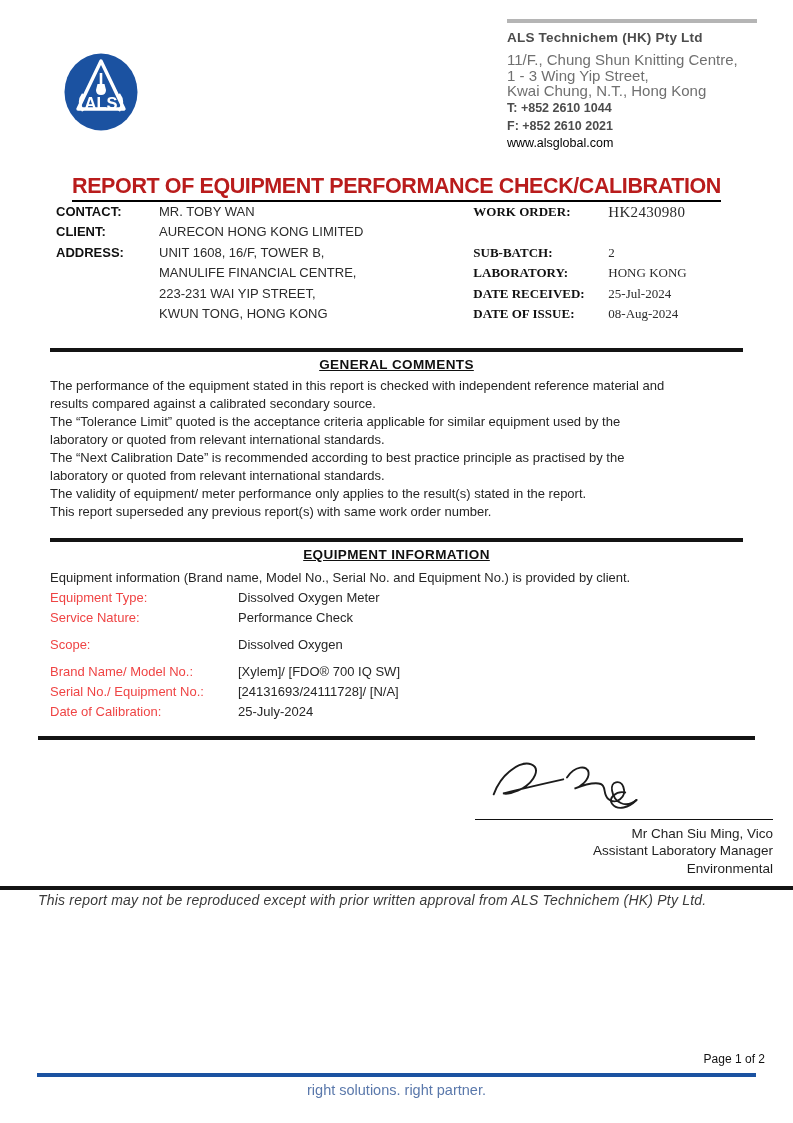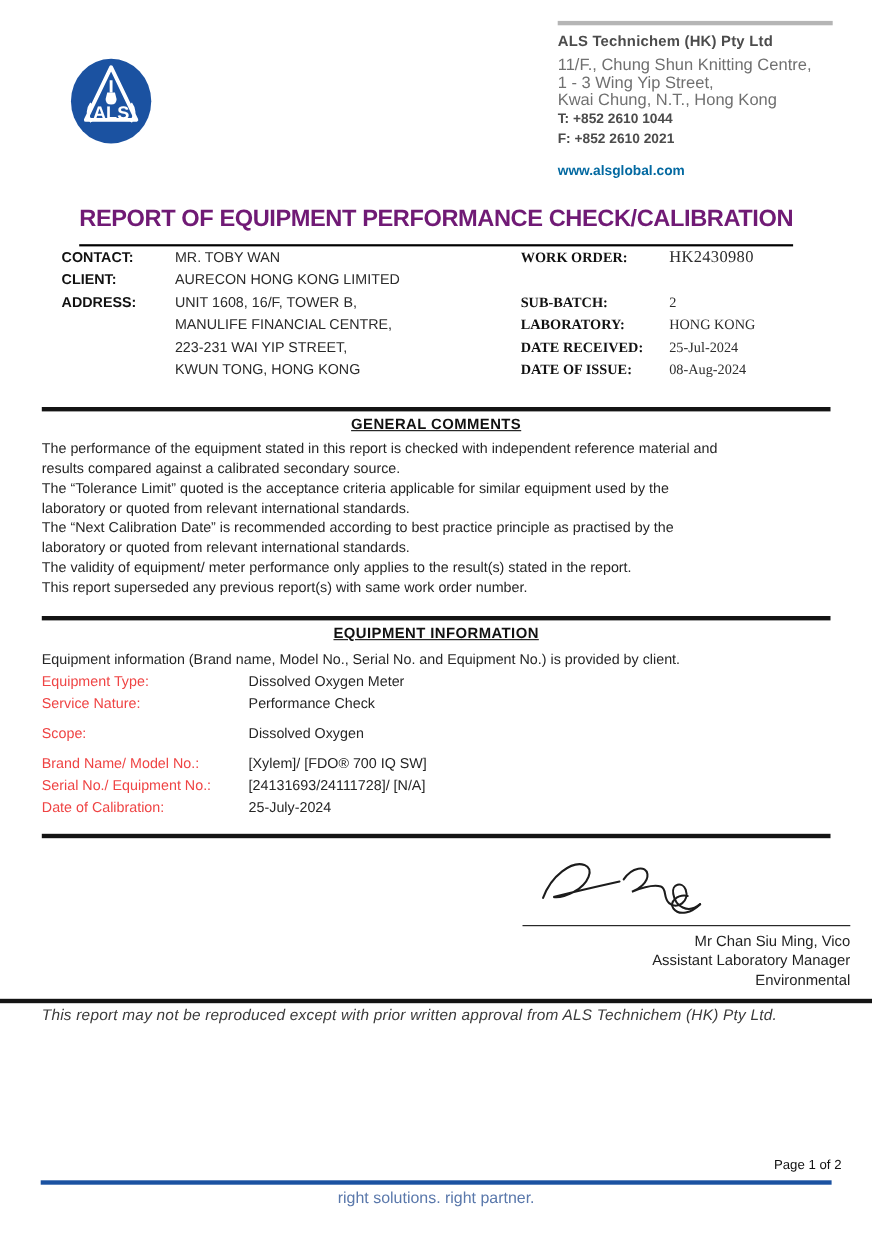--- a/index.html
+++ b/index.html
@@ -13,46 +13,46 @@
     overflow:hidden;
   }
   
   .header { display:flex; justify-content:space-between; padding:19px 36px 0 63px; }
   .logo-wrap { margin-top:33px; }
   .company-block { width:250px; }
   .gray-bar { height:4px; background:#b5b5b5; margin-bottom:7px; }
   .company-name { font-size:13.5px; font-weight:bold; color:#4c4c4c; letter-spacing:.2px; margin-bottom:7px; }
   .company-address div { font-size:15px; color:#707070; line-height:15.5px; }
   .contact-line { font-size:12.5px; color:#4c4c4c; font-weight:bold; line-height:17px; margin-top:1px; }
-  .website { font-size:12.5px; color:#0369a1; font-weight:bold; line-height:17px;margin-top:12px; }
+  .website { font-size:12.5px; color:#000000; font-weight:normal; line-height:17px; }
 
   
   .title-row { text-align:center; margin-top:22px; }
   .title-row span {
-    font-size:21.5px; font-weight:bold; color:#701a75;
+    font-size:21.5px; font-weight:bold; color:#b91c1c;
     letter-spacing:-0.4px;
     border-bottom:2.5px solid #000;
-    padding-bottom:11px;
+    padding-bottom:1px;
     display:inline-block;
   }
 
   
   .info-section { display:flex; padding:0 56px; font-size:13px; }
   .info-left { width:440px; }
   .info-right { width:278px;font-family:Liberation Serif, serif; }
   .kv-row { display:flex; line-height:20.5px; }
   .kv-row .lbl { font-weight:bold; color:#111; }
   .info-left .lbl { width:103px; flex:none; }
   .info-right .lbl { width:135px; flex:none; }
   .kv-row .val { color:#2b2b2b; }
   .work-order-val { font-size:15px; letter-spacing:.3px; }
   .row-gap { height:20.5px; }
 
   
-  .section { margin:0 38px; border-top:4px solid #141414; }
+  .section { margin:0 50px; border-top:4px solid #141414; }
   .section-gc { margin-top:23px; }
   .section-ei { margin-top:17px; }
   .section-heading { text-align:center; margin-top:3px; }
   .section-heading span {
     font-size:13.5px; font-weight:bold; color:#111;
     letter-spacing:.4px; text-decoration:underline;
   }
   .body-lines { margin-top:4px; }
   .body-lines div { font-size:13px; line-height:18px; color:#262626; }
 

